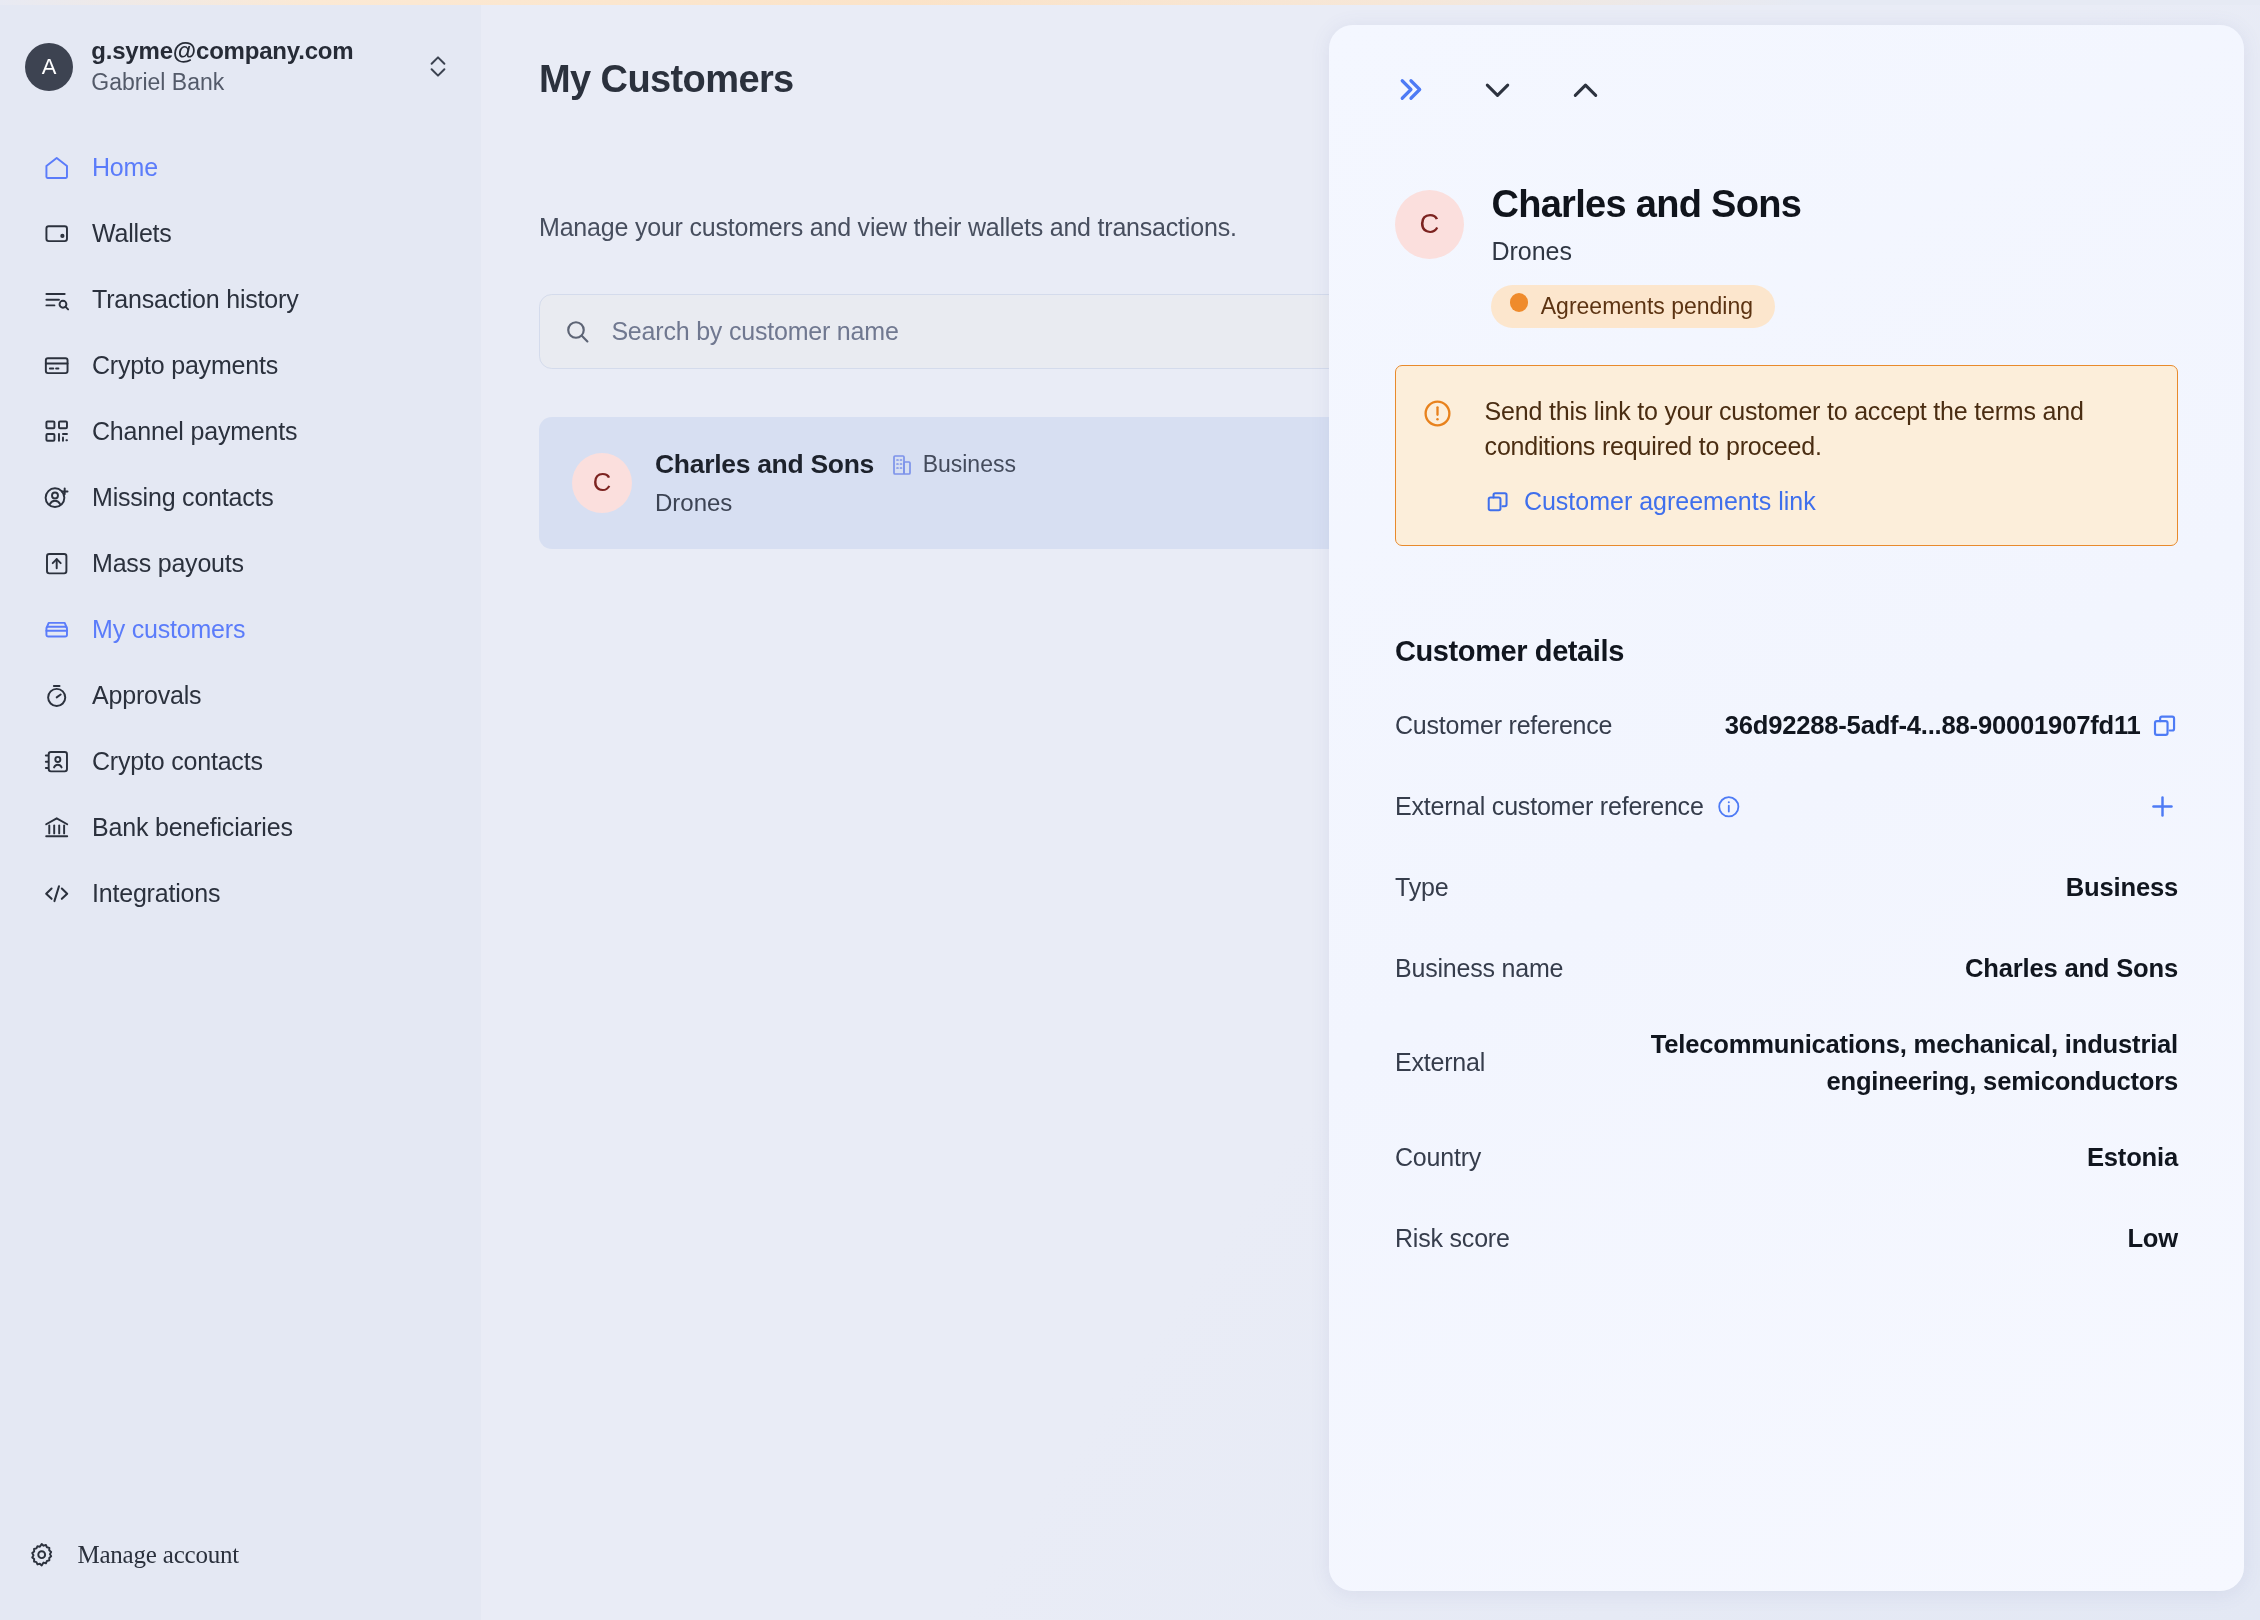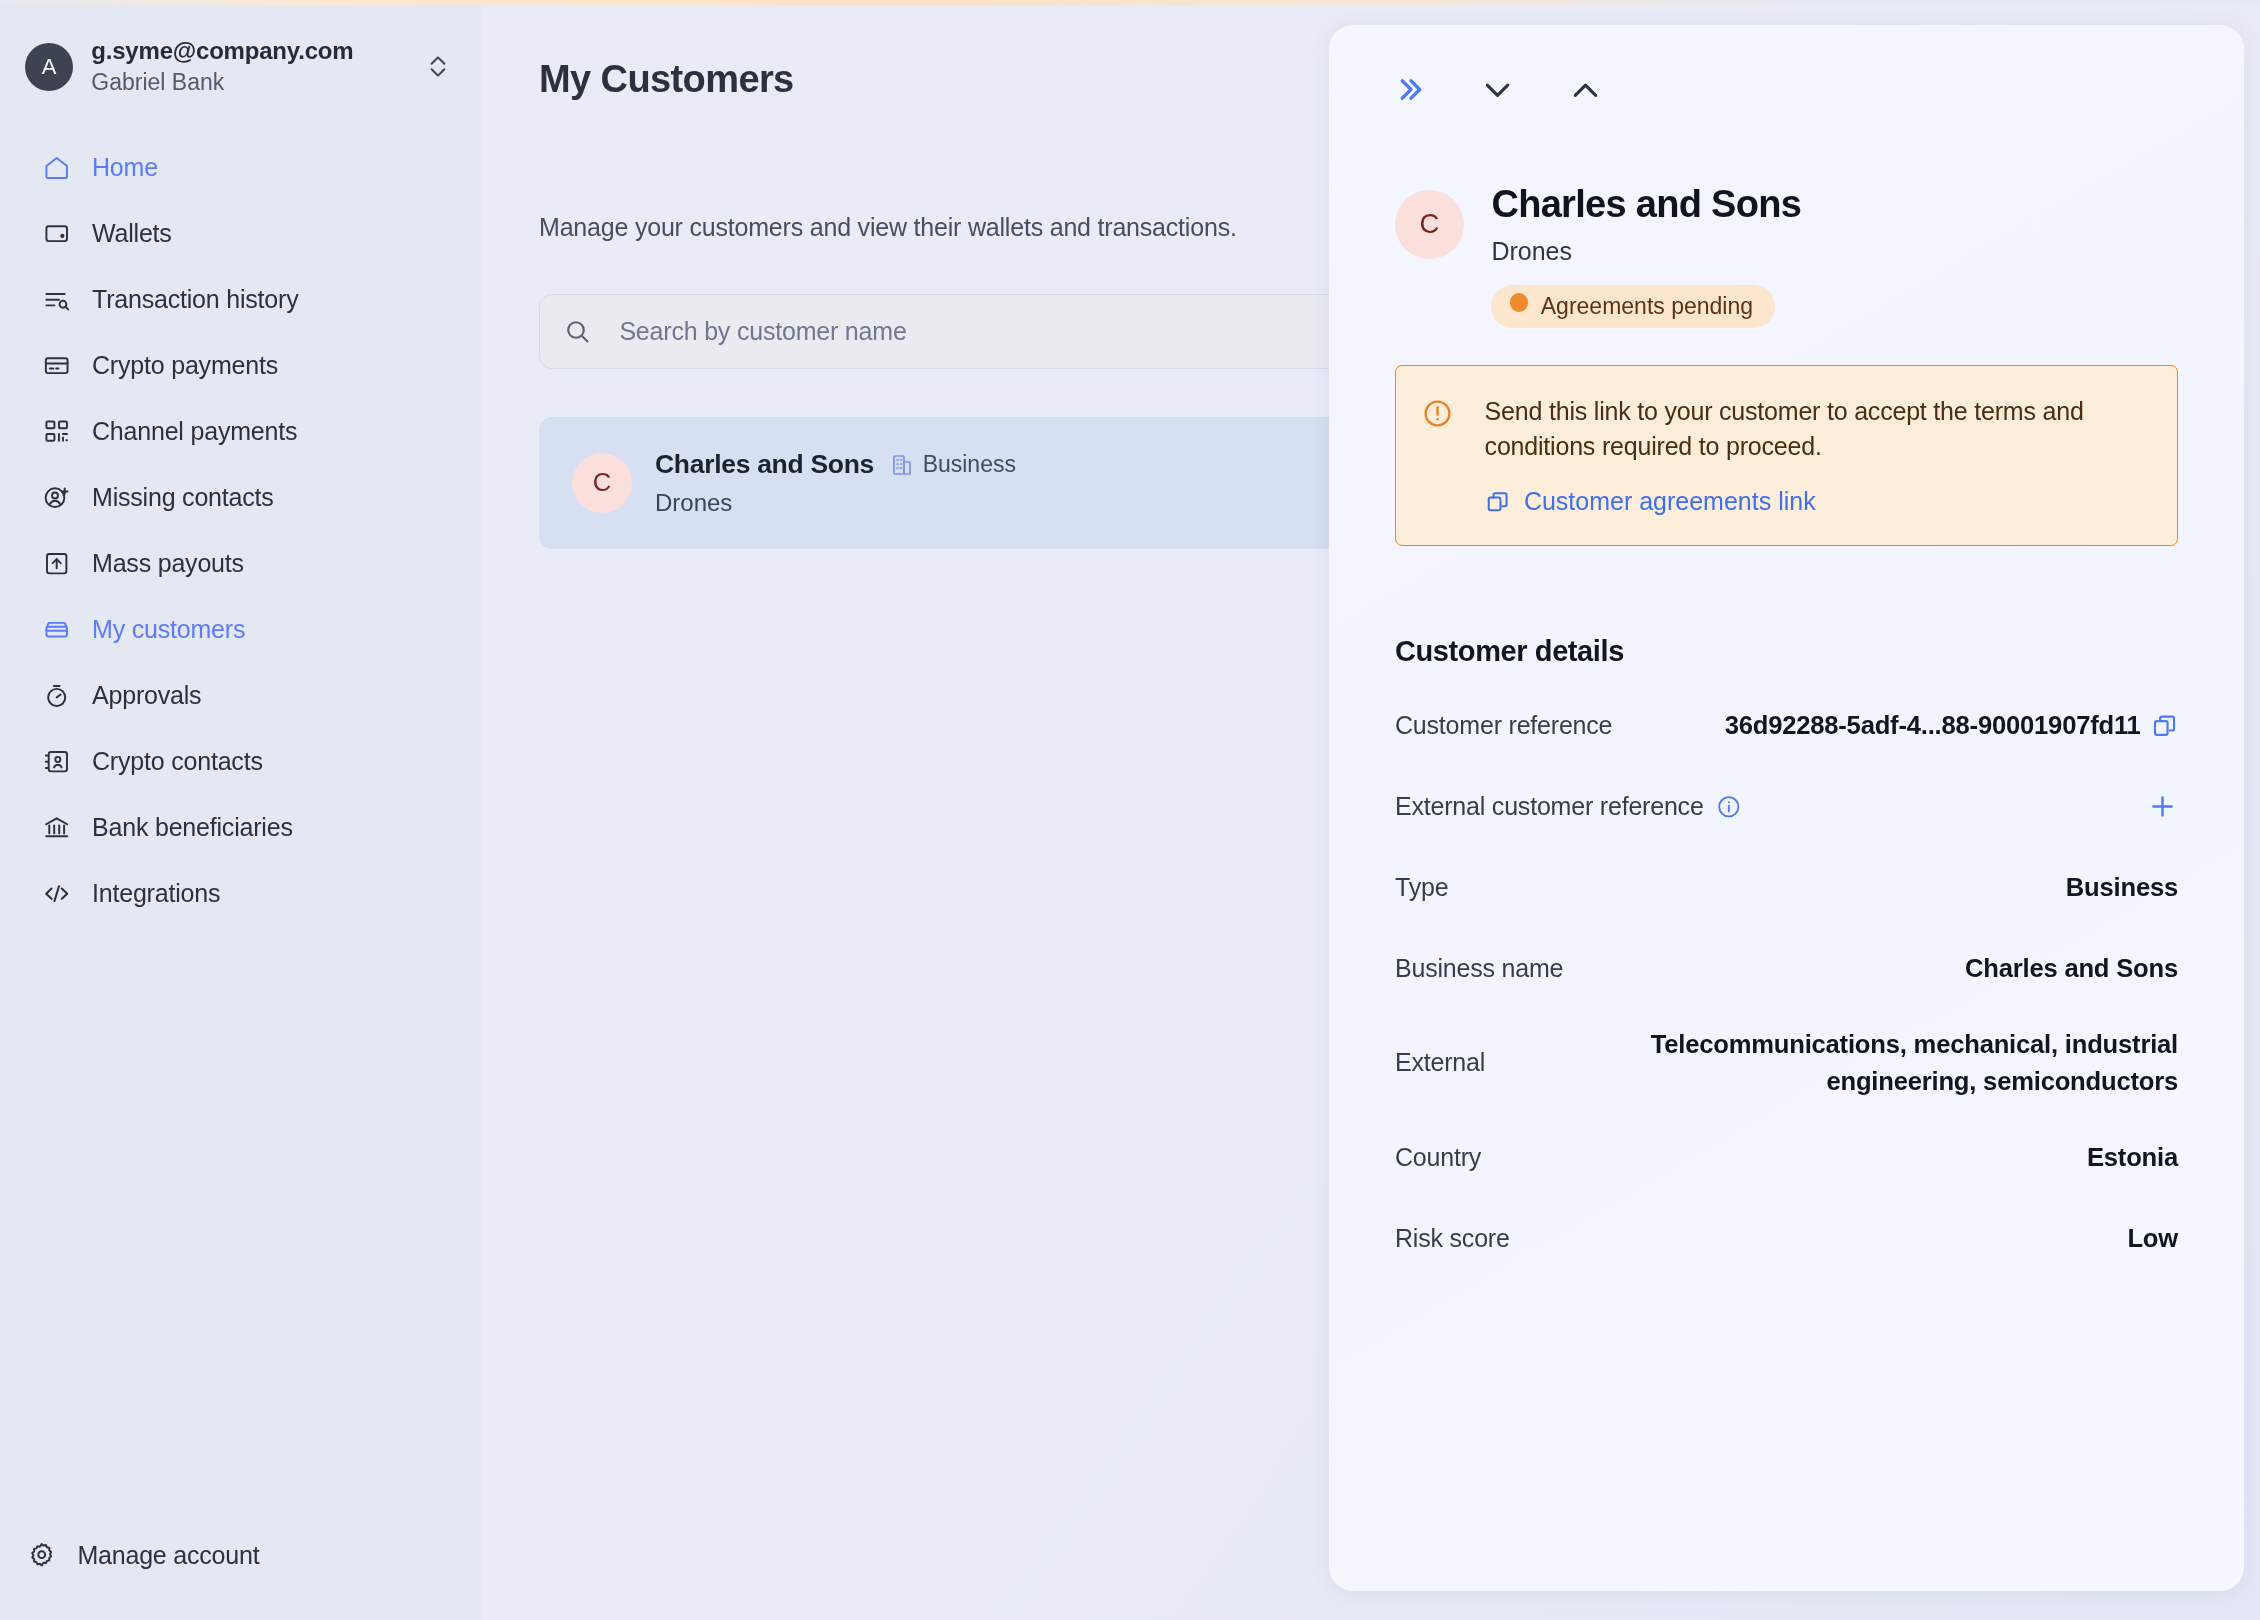--- a/index.html
+++ b/index.html
@@ -99,20 +99,21 @@
     margin-top: auto;
     padding: 0 0 38px 27.4px;
   }
   .footer-item {
     display: flex; align-items: center; gap: 21px;
     height: 55px;
     cursor: pointer;
     color: #2b313d;
     font-size: 25px;
     letter-spacing: -0.2px;
+    font-family: Liberation Serif, serif;
   }
   .footer-item .nav-icon { width: 29px; height: 29px; display:flex; align-items:center; justify-content:center; }
 
   
   .main {
     position: absolute;
     top: 4.6px; left: 481px;
     width: 1780px;
     height: 1616px;
     background: linear-gradient(125deg,#e9ecf6 0%, #e9ecf6 55%, #e3e8f4 100%);
@@ -134,21 +135,21 @@
 
   .search-wrap {
     margin-top: 52px;
     width: 918px;
     height: 75px;
     background: #e9ebf1;
     border: 1.4px solid #d4dbec;
     border-radius: 12.8px;
     display: flex;
     align-items: center;
-    gap: 28px;
+    gap: 20px;
     padding: 12px 24px;
     cursor: text;
   }
   .search-wrap .s-icon { flex:0 0 auto; display:flex; align-items:center; color:#5d6475; }
   .search-input {
     border: none;
     outline: none;
     background: transparent;
     font-family: "Liberation Sans", sans-serif;
     font-size: 25px;

